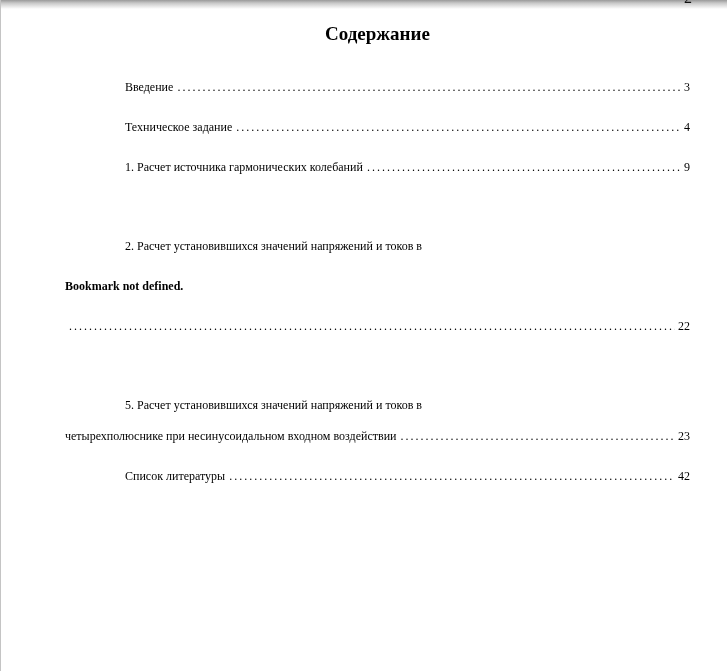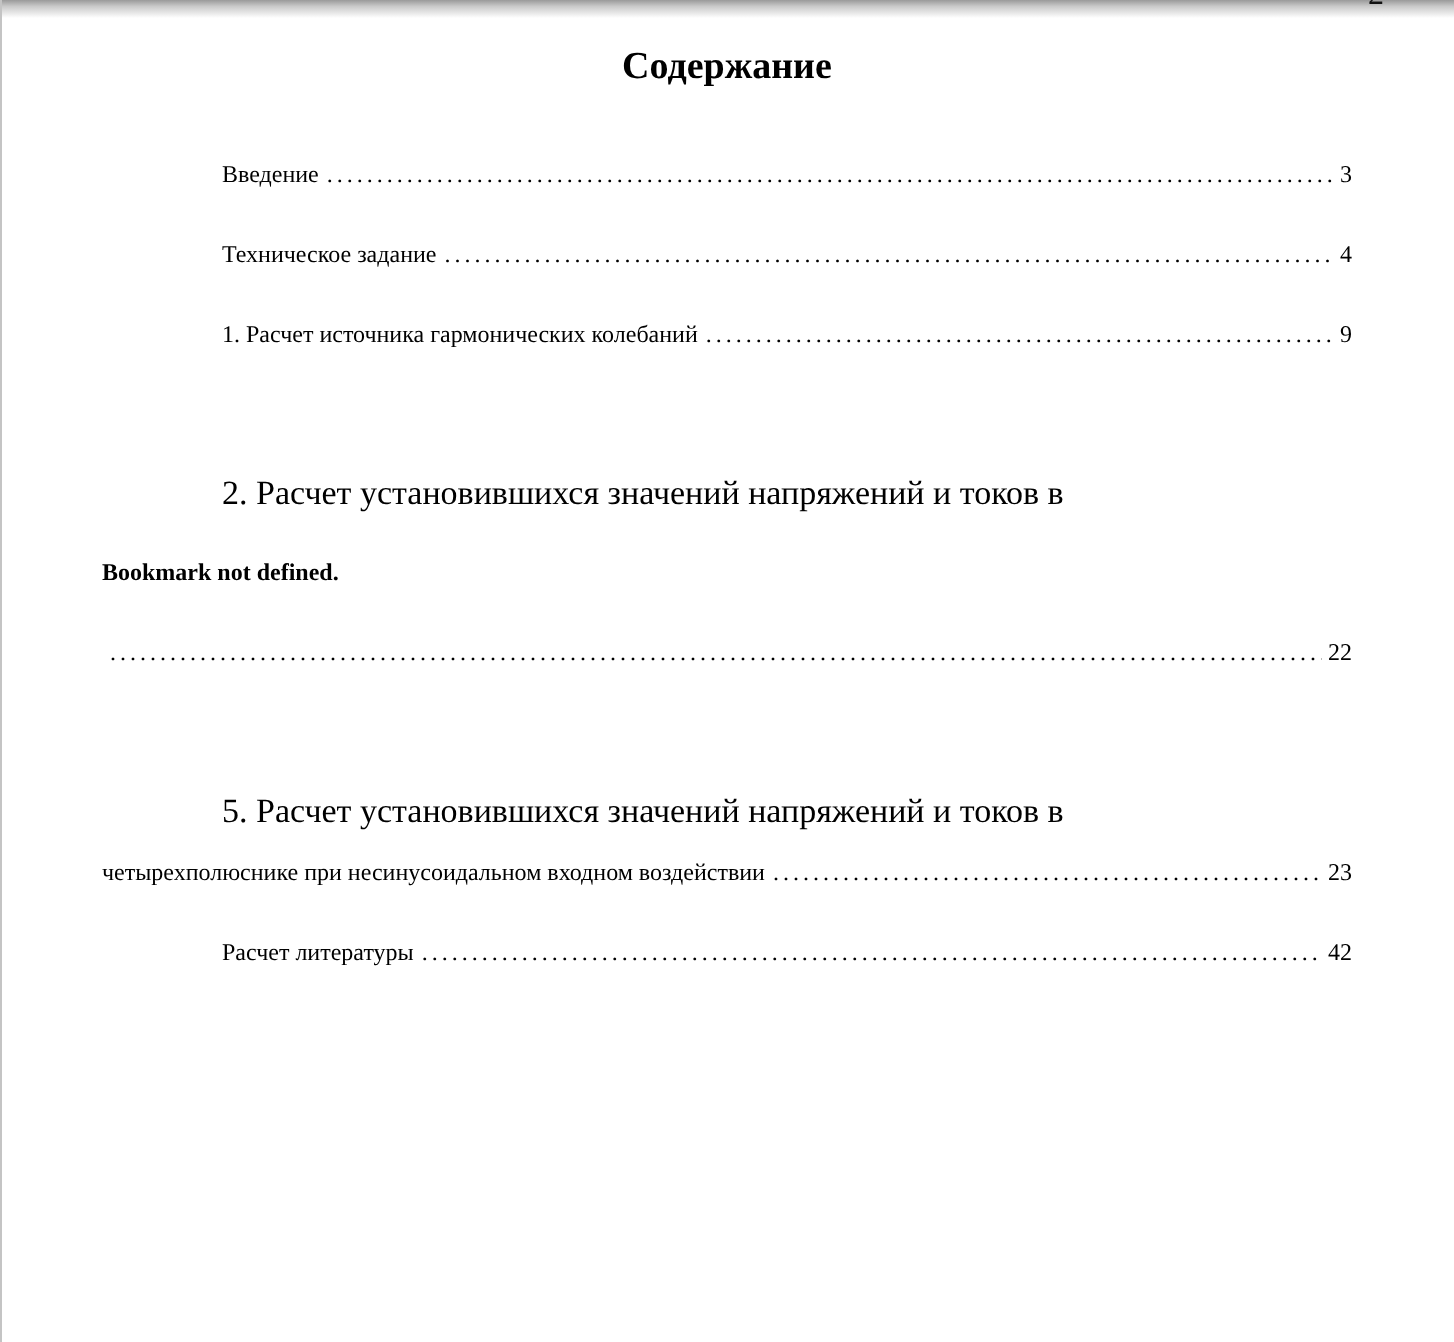--- a/index.html
+++ b/index.html
@@ -24,35 +24,35 @@
     position: absolute;
     top: -11px;
     left: 683px;
     font-size: 16px;
     line-height: 18px;
     color: #111111;
   }
   .toc {
     position: absolute;
     top: 22px;
-    left: 50px;
+    left: 64px;
     width: 625px;
   }
   .toc-title {
     font-size: 19px;
     font-weight: bold;
     text-align: center;
     line-height: 24px;
     margin: 0 0 26px 0;
   }
   .toc-entry { margin: 0 0 9px 0; }
   .line1 {
     padding-left: 60px;
     line-height: 31px;
-    font-size: 17px;
+    font-size: 12px;
     white-space: nowrap;
     margin-top: 48px;
   }
   .row {
     display: flex;
     align-items: baseline;
     line-height: 31px;
     font-size: 12px;
   }
   .row .text { white-space: nowrap; }
@@ -130,20 +130,20 @@
       <div class="line1">5. Расчет установившихся значений напряжений и токов в</div>
       <div class="row">
         <span class="text">четырехполюснике при несинусоидальном входном воздействии</span>
         <span class="leader"></span>
         <span class="pagenum">23</span>
       </div>
     </div>
 
     <div class="toc-entry">
       <div class="row indented">
-        <span class="text">Расчет литературы</span>
+        <span class="text">Список литературы</span>
         <span class="leader"></span>
         <span class="pagenum">42</span>
       </div>
     </div>
 
   </div>
 </div>
 
 </body></html>

